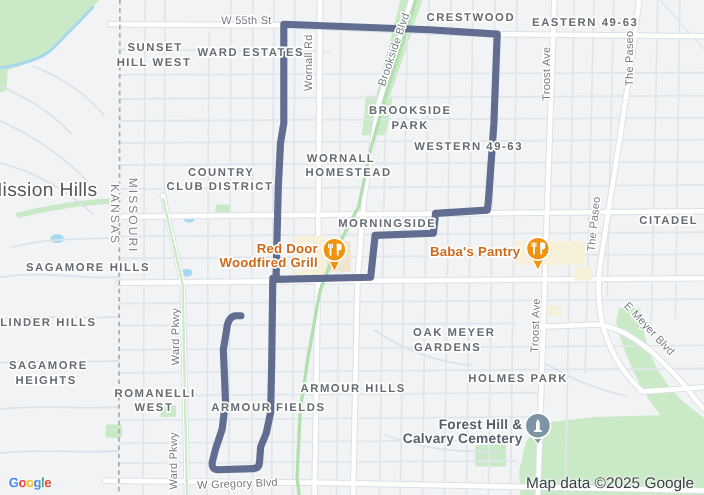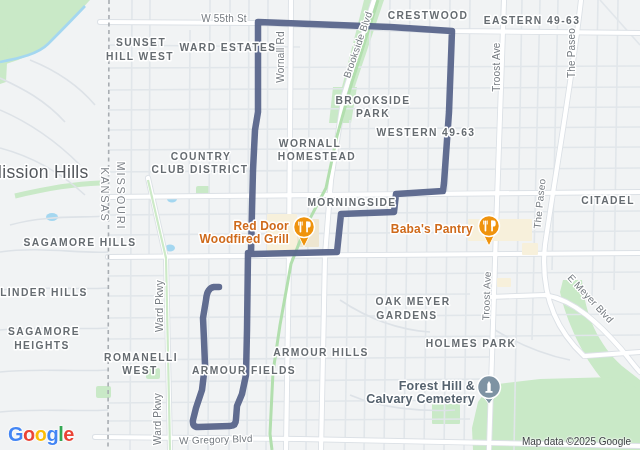--- a/index.html
+++ b/index.html
@@ -19,26 +19,26 @@
   .poi-cem{fill:#55626e;font-size:12.5px;font-weight:bold;letter-spacing:.2px;
        paint-order:stroke;stroke:#ffffff;stroke-width:3px;stroke-linejoin:round;text-anchor:end;}
   .minor{stroke:#e1e6ea;stroke-width:1.6;fill:none;}
   .minor2{stroke:#dde2e7;stroke-width:1.6;fill:none;}
   .casing{stroke:#dce1e6;stroke-width:6;fill:none;stroke-linecap:round;}
   .whiteroad{stroke:#ffffff;stroke-width:4.2;fill:none;stroke-linecap:round;}
   .park{fill:#c9e9c7;}
   .water{fill:#a4d7f0;}
   .commercial{fill:#f7f0db;}
   .commercial2{fill:#eee6d1;}
-  #google-logo{position:absolute;left:8px;bottom:4px;font-size:20px;font-weight:bold;
+  #google-logo{position:absolute;left:8px;bottom:4px;font-size:12px;font-weight:bold;
        letter-spacing:-.5px;
        text-shadow:0 0 2px #fff,0 0 2px #fff,0 0 3px #fff;}
   #google-logo span{font-family:"Liberation Sans", sans-serif;}
   .g-b{color:#4285F4}.g-r{color:#EA4335}.g-y{color:#FBBC05}.g-g{color:#34A853}
-  #attribution{position:absolute;right:9px;bottom:3px;font-size:10px;color:#3c4043;
+  #attribution{position:absolute;right:9px;bottom:3px;font-size:14px;color:#3c4043;
        text-shadow:0 0 2px #fff,0 0 2px #fff,0 0 3px #fff;}
 </style>
 </head>
 <body>
 
 <div id="stage">
 <svg width="640" height="450" viewBox="0 0 640 450">
 
   <rect x="0" y="0" width="640" height="450" fill="#f1f3f4"></rect>
 

